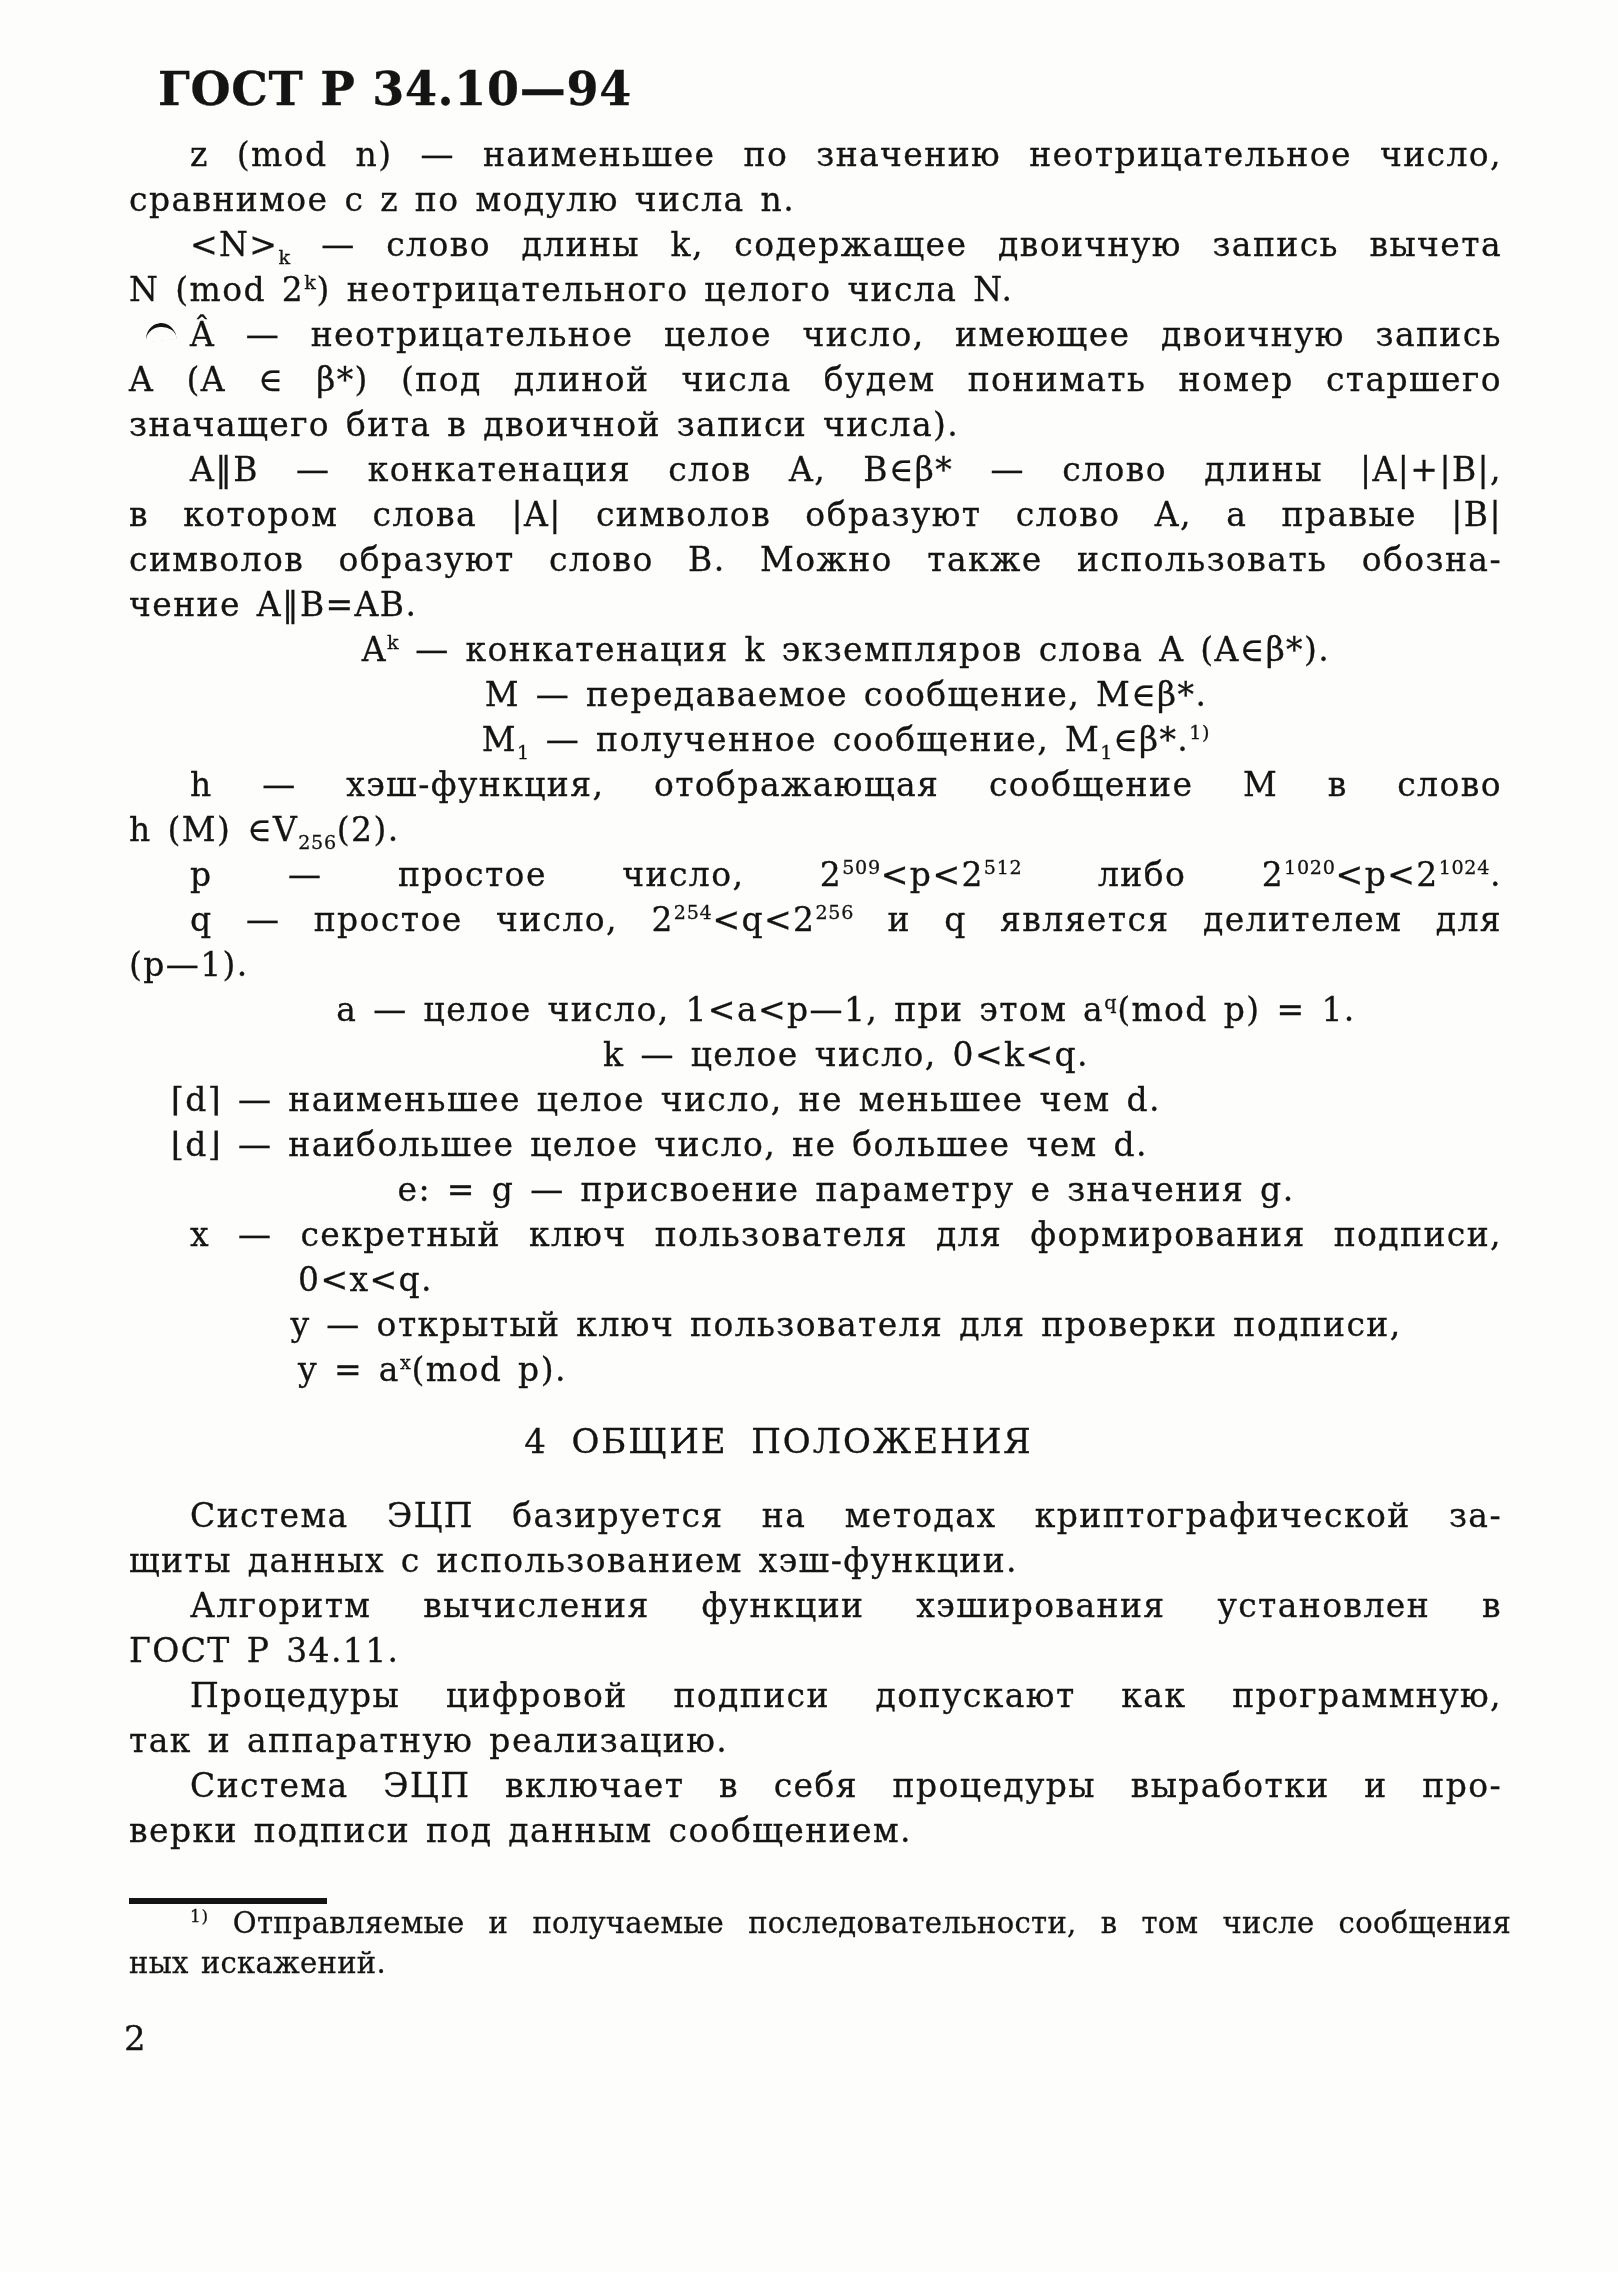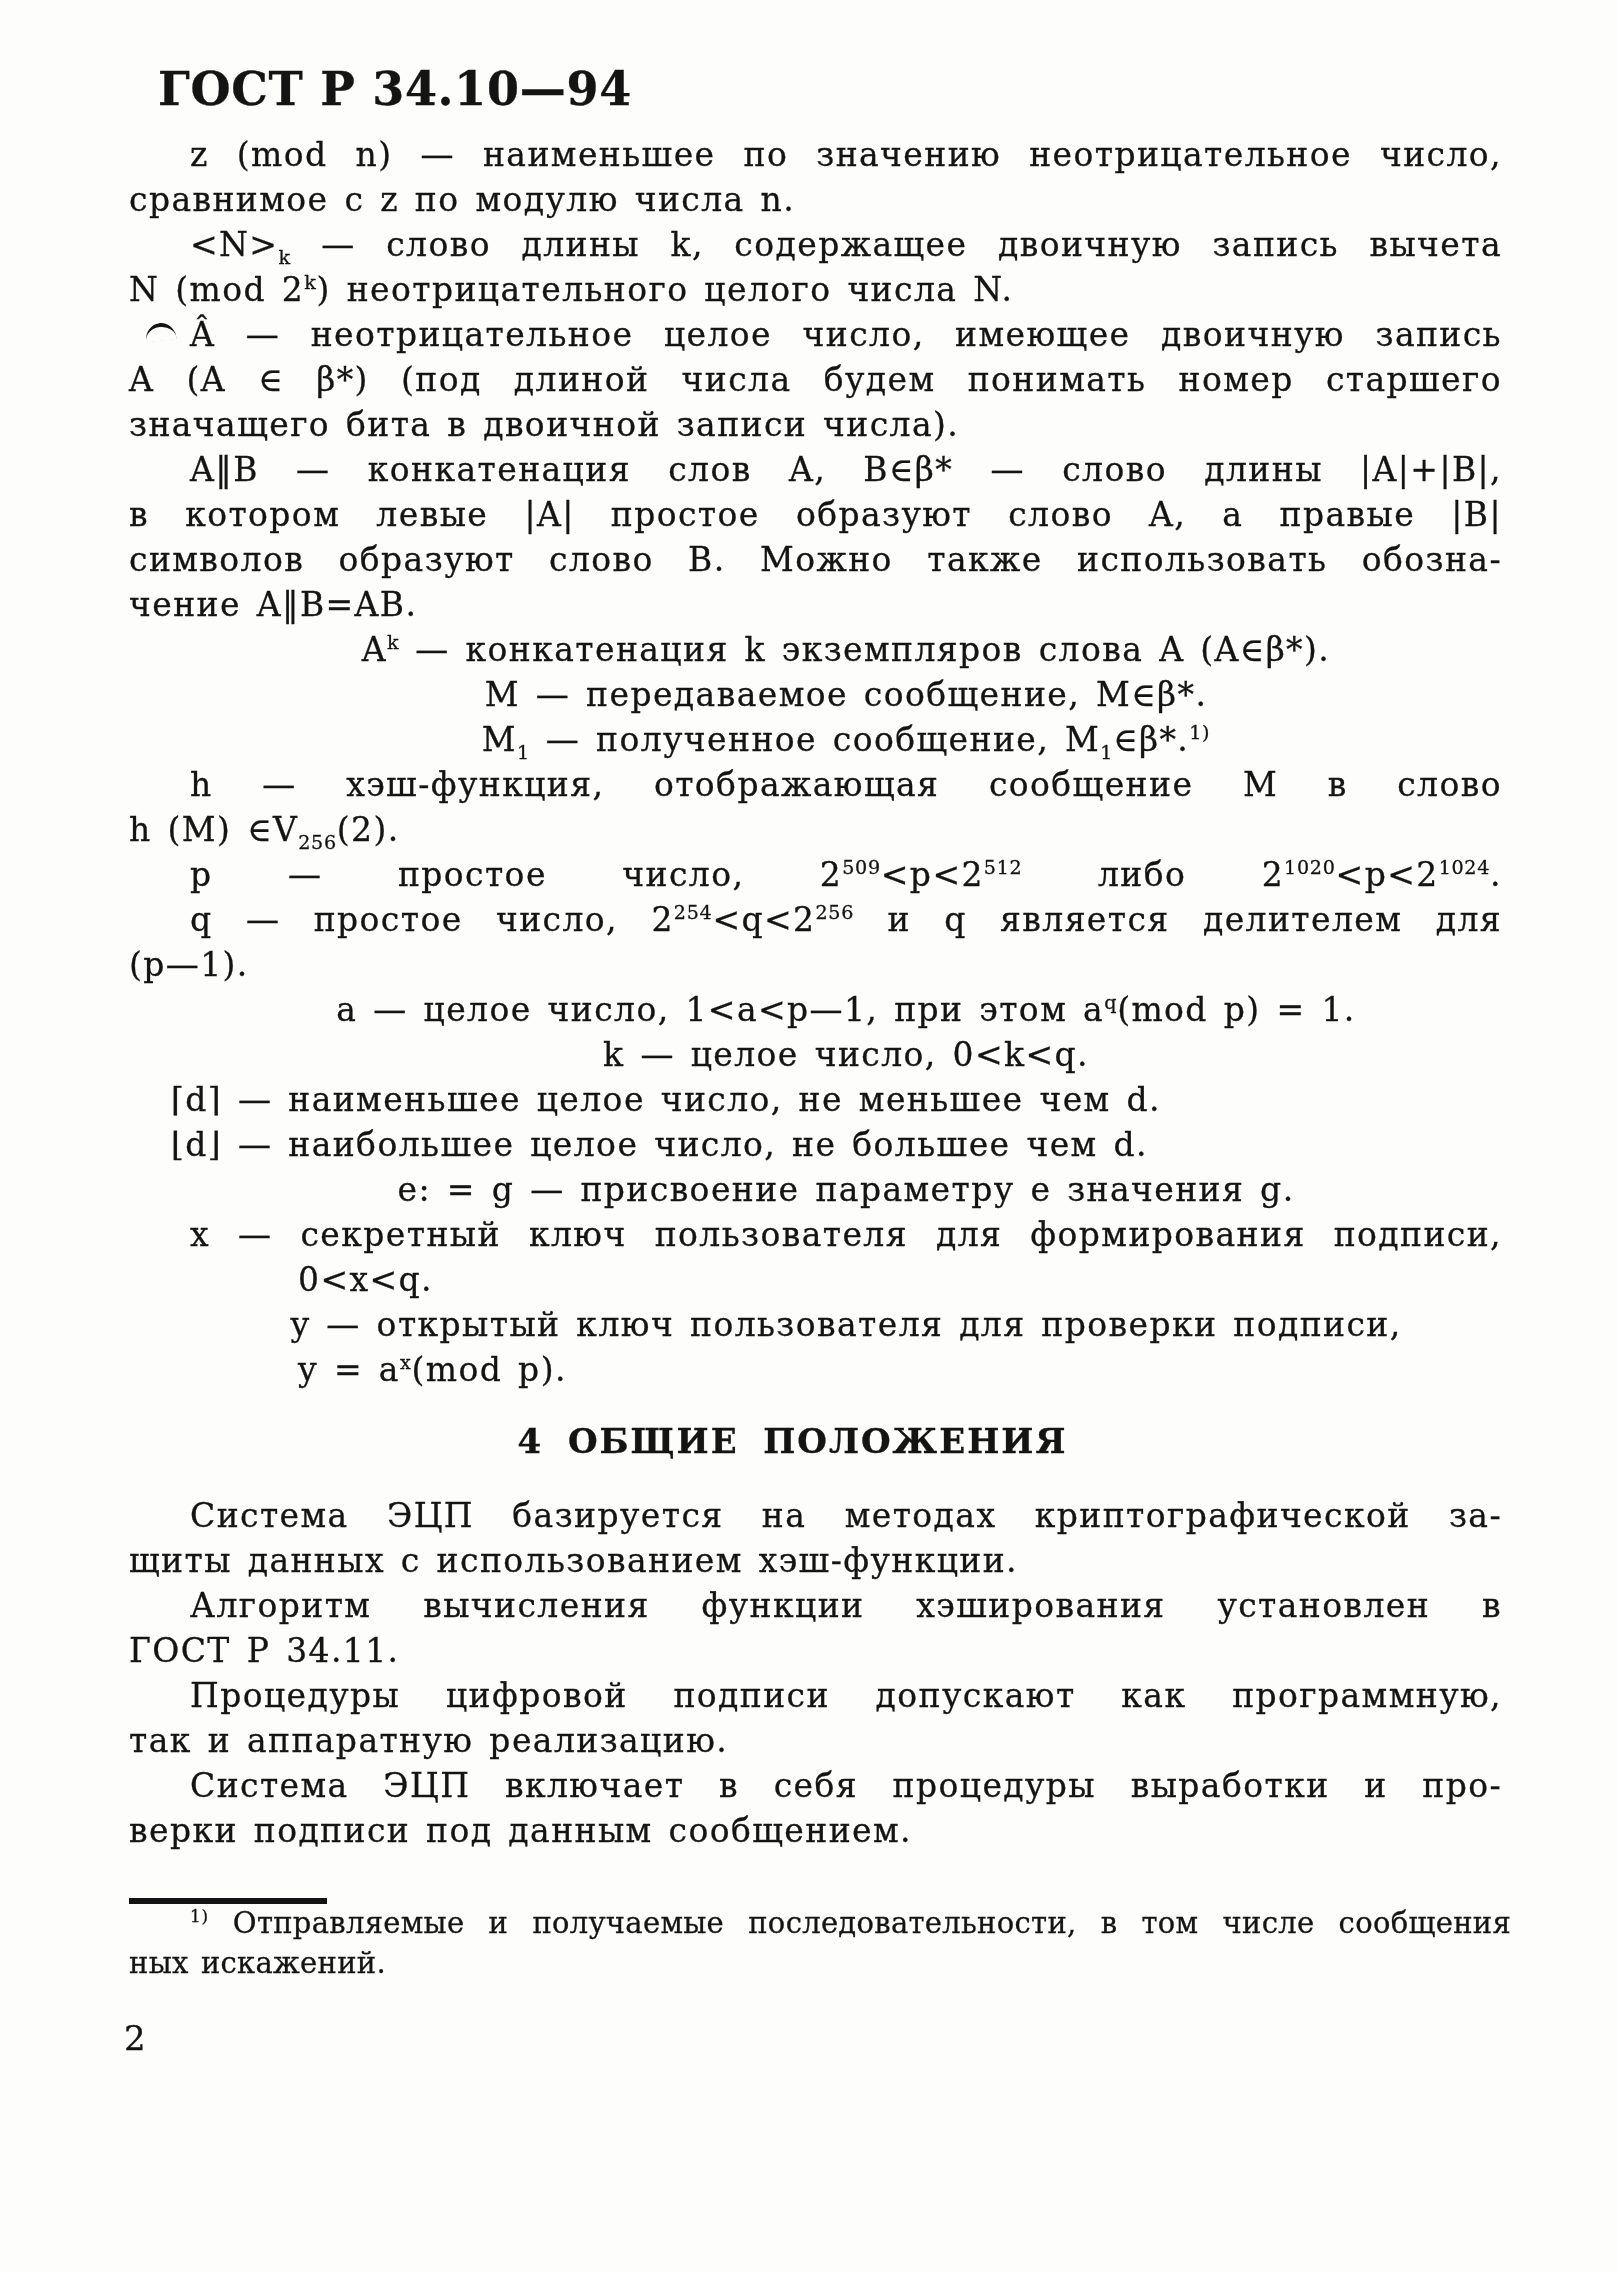--- a/index.html
+++ b/index.html
@@ -35,25 +35,25 @@
     text-align:justify;
     text-align-last:justify;
   }
   .ind-p{text-indent:61px;text-align:center;}
   .ind-s{text-indent:42px;}
   .ind-d{text-indent:169px;}
   .ind-0{text-indent:0;}
   sup{font-size:0.58em;vertical-align:super;line-height:0;letter-spacing:0.7px;}
   sub{font-size:0.58em;vertical-align:sub;line-height:0;letter-spacing:0.7px;}
   .section-heading{
-    position:absolute;left:143px;top:1419px;width:1373px;
+    position:absolute;left:129px;top:1419px;width:1373px;
     padding-right:0;box-sizing:border-box;
     transform:translateX(-37px);
     text-align:center;
-    font-size:34px;font-weight:bold;
+    font-size:34px;font-weight:normal;
     letter-spacing:2px;word-spacing:10.8px;
     height:45px;line-height:45px;
   }
   .fn-rule{
     position:absolute;left:129px;top:1898px;
     width:198px;height:6px;background:#141414;
   }
   #footnote{
     top:1903px;width:1382px;
   }
@@ -82,21 +82,21 @@
 
   <div class="block" id="terms">
       <div class="tl ind-p fill"><span>z (mod n) — наименьшее по значению неотрицательное число,</span></div>
       <div class="tl ind-0"><span>сравнимое с z по модулю числа n.</span></div>
       <div class="tl ind-p fill"><span>&lt;N&gt;</span><sub>k</sub><span> — слово длины k, содержащее двоичную запись вычета</span></div>
       <div class="tl ind-0"><span>N (mod 2</span><sup>k</sup><span>) неотрицательного целого числа N.</span></div>
       <div class="tl ind-p fill"><span>Â — неотрицательное целое число, имеющее двоичную запись</span></div>
       <div class="tl ind-0 fill"><span>A (A ∈ β*) (под длиной числа будем понимать номер старшего</span></div>
       <div class="tl ind-0"><span>значащего бита в двоичной записи числа).</span></div>
       <div class="tl ind-p fill"><span>A‖B — конкатенация слов A, B∈β* — слово длины |A|+|B|,</span></div>
-      <div class="tl ind-0 fill"><span>в котором левые |A| простое образуют слово A, а правые |B|</span></div>
+      <div class="tl ind-0 fill"><span>в котором слова |A| символов образуют слово A, а правые |B|</span></div>
       <div class="tl ind-0 fill"><span>символов образуют слово B. Можно также использовать обозна-</span></div>
       <div class="tl ind-0"><span>чение A‖B=AB.</span></div>
       <div class="tl ind-p"><span>A</span><sup>k</sup><span> — конкатенация k экземпляров слова A (A∈β*).</span></div>
       <div class="tl ind-p"><span>M — передаваемое сообщение, M∈β*.</span></div>
       <div class="tl ind-p"><span>M</span><sub>1</sub><span> — полученное сообщение, M</span><sub>1</sub><span>∈β*.</span><sup>1)</sup></div>
       <div class="tl ind-p fill"><span>h — хэш-функция, отображающая сообщение M в слово</span></div>
       <div class="tl ind-0"><span>h (M) ∈V</span><sub>256</sub><span>(2).</span></div>
       <div class="tl ind-p fill"><span>p — простое число, 2</span><sup>509</sup><span>&lt;p&lt;2</span><sup>512</sup><span> либо 2</span><sup>1020</sup><span>&lt;p&lt;2</span><sup>1024</sup><span>.</span></div>
       <div class="tl ind-p fill"><span>q — простое число, 2</span><sup>254</sup><span>&lt;q&lt;2</span><sup>256</sup><span> и q является делителем для</span></div>
       <div class="tl ind-0"><span>(p—1).</span></div>

